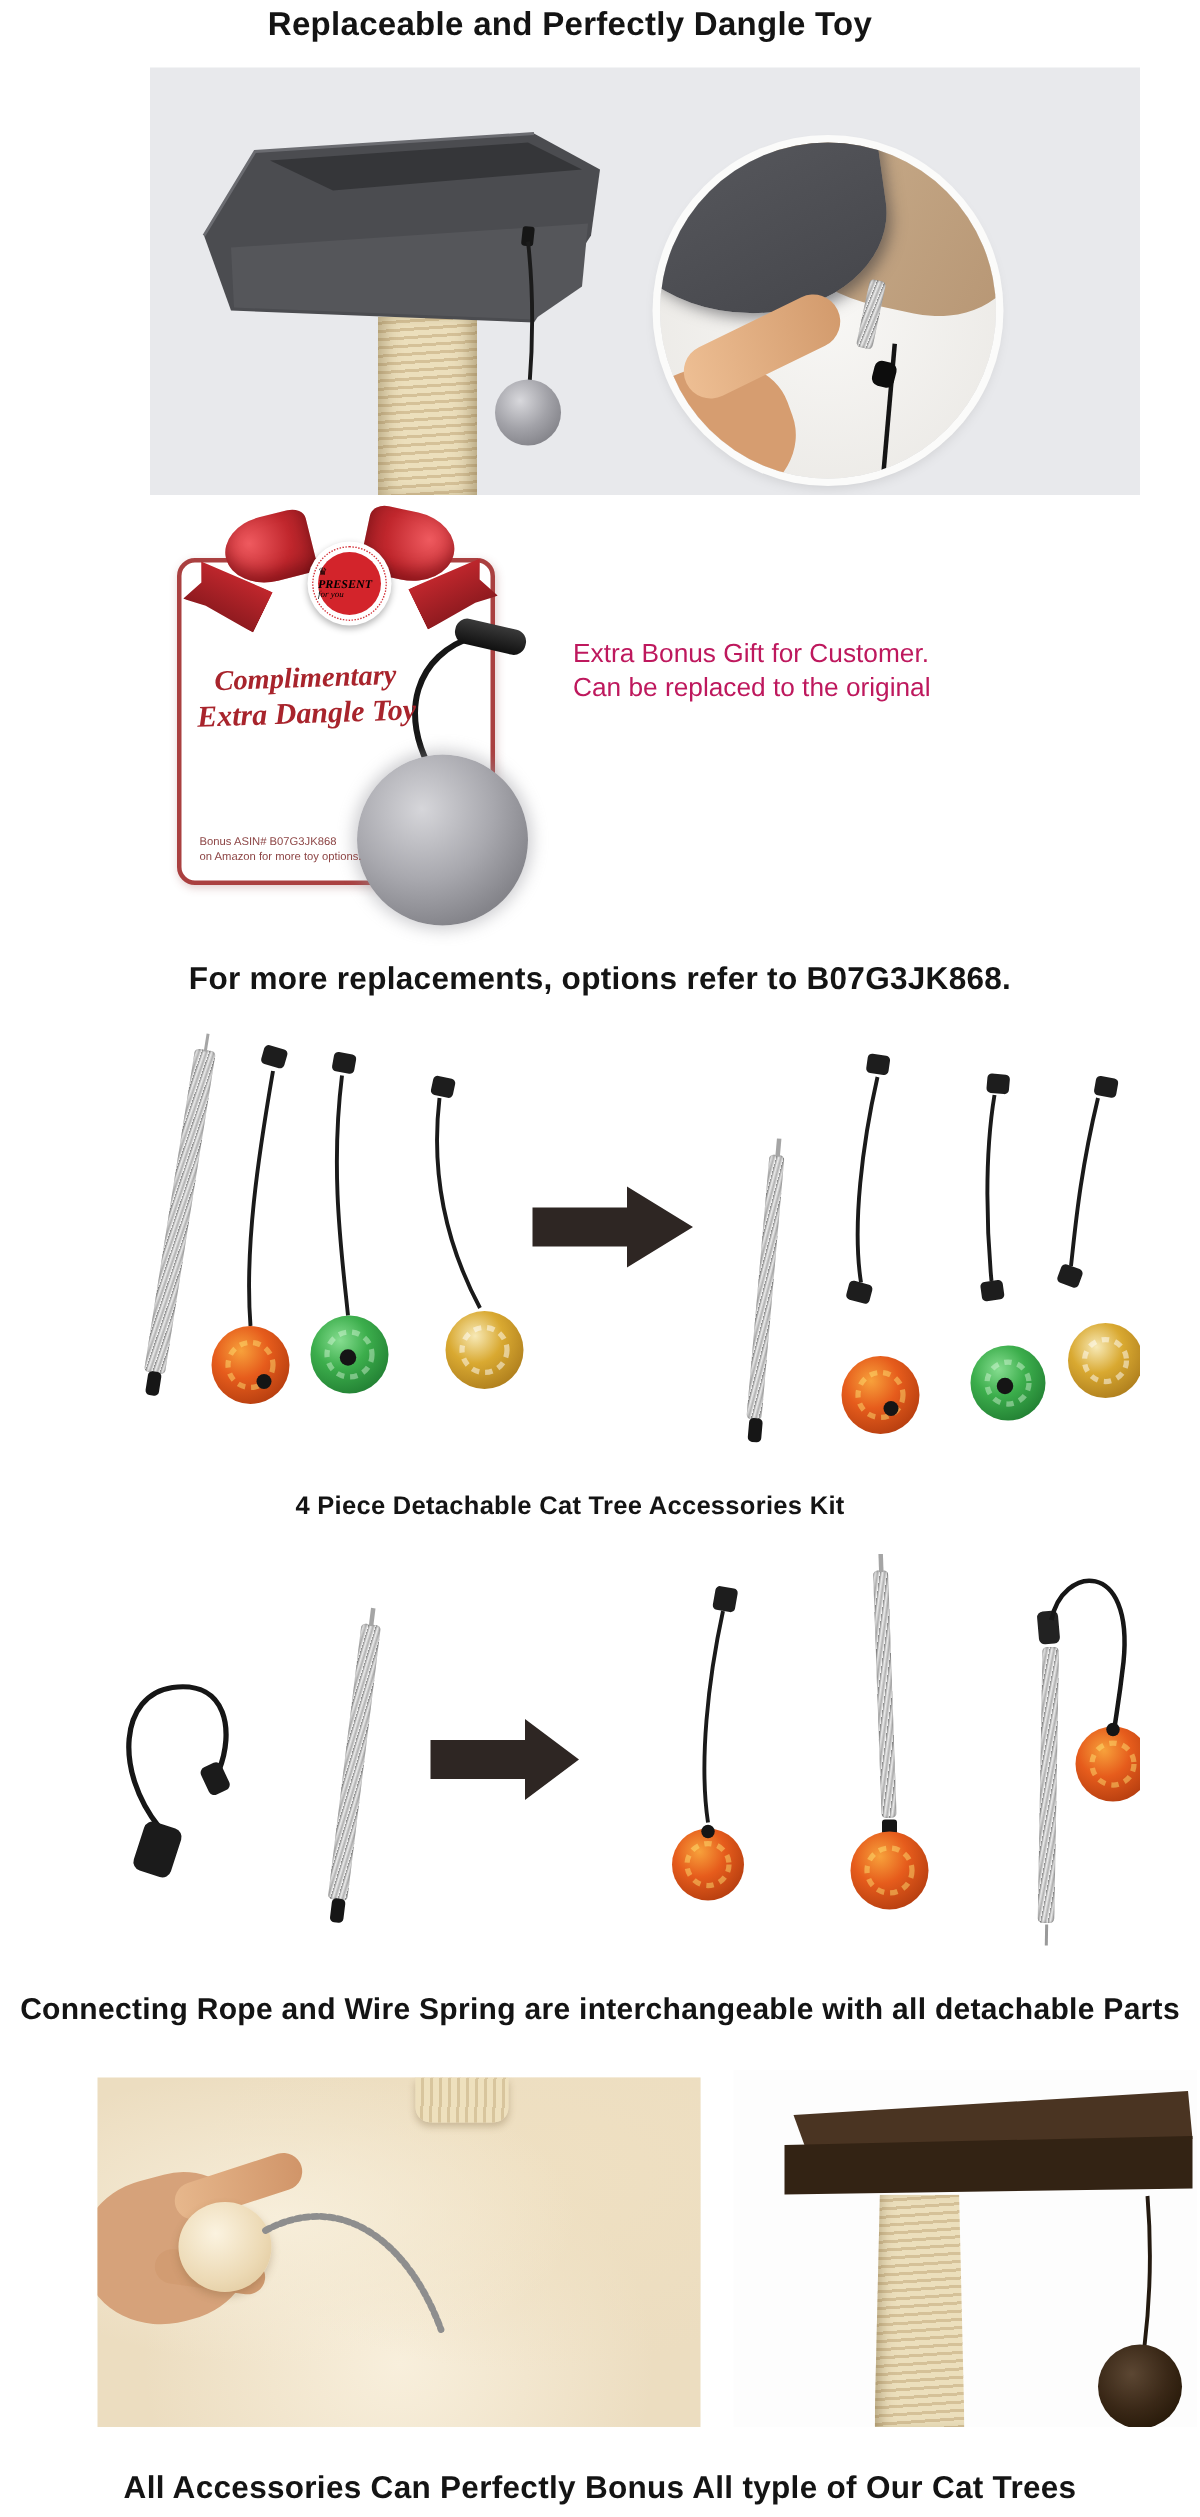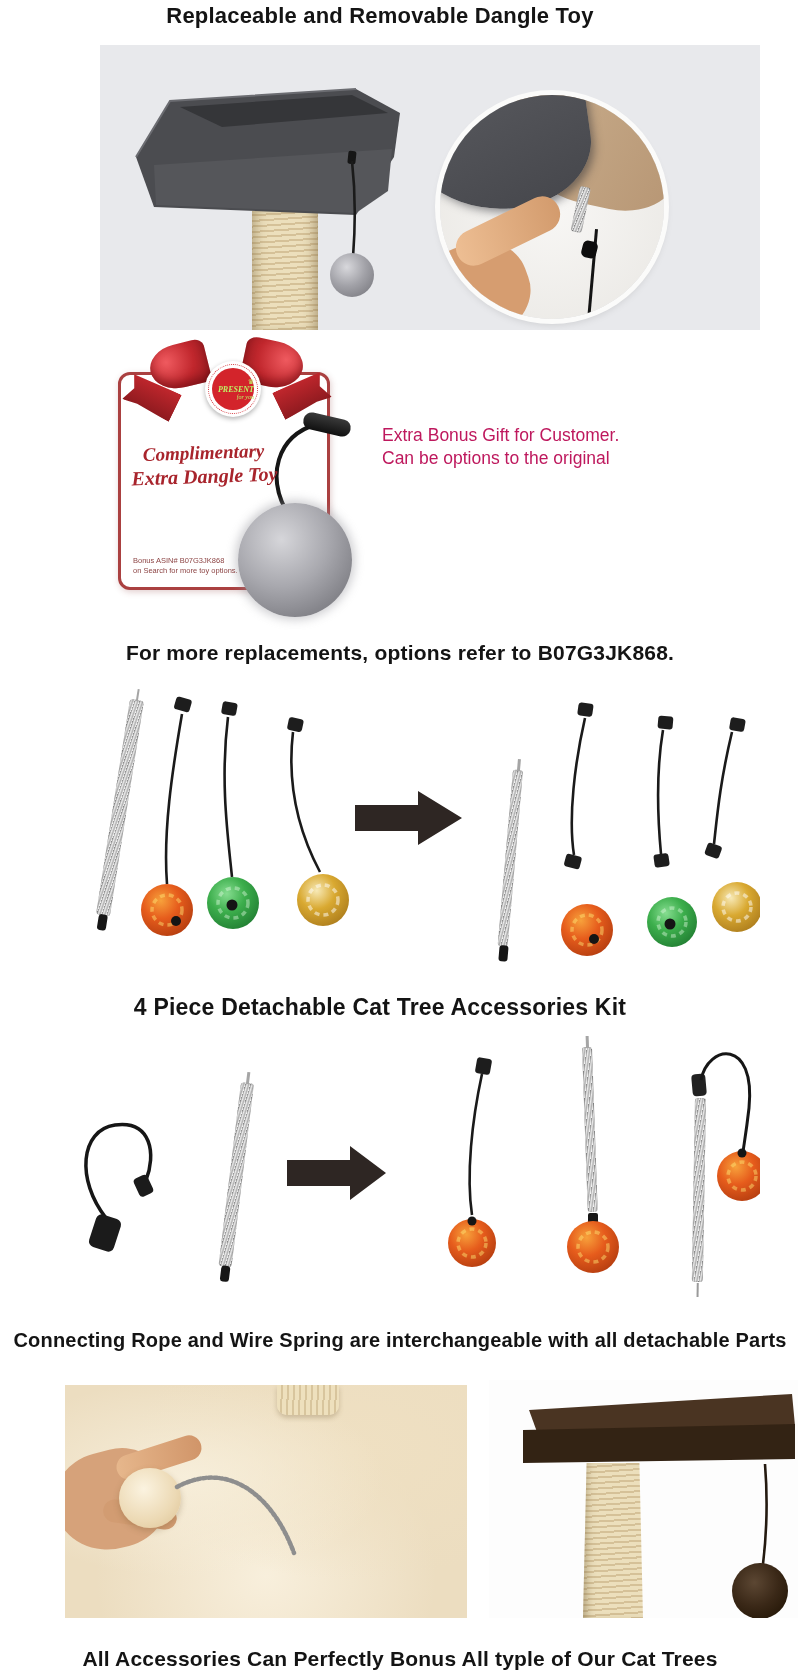--- a/index.html
+++ b/index.html
@@ -2,21 +2,21 @@
 <html><head>
 <meta charset="utf-8">
 <style>
 *{margin:0;padding:0;box-sizing:border-box}
 body{background:#fff;font-family:"Liberation Sans",sans-serif}
 .canvas{position:relative;width:800px;height:1678px;background:#fff;overflow:hidden}
 .abs{position:absolute}
 .heading{color:#141414;font-weight:700;text-align:center;white-space:nowrap;letter-spacing:.2px}
 .h-top{top:3px;left:0;width:760px;font-size:22px}
 .h-repl{top:641px;left:0;width:800px;font-size:21px}
-.h-kit{top:994px;left:0;width:760px;font-size:23px}
+.h-kit{top:994px;left:0;width:760px;font-size:17px}
 .h-inter{top:1329px;left:0;width:800px;font-size:20px}
 .h-match{top:1647px;left:0;width:800px;font-size:21px}
 
 
 .photo1{left:100px;top:45px;width:660px;height:285px;background:#e8e9ec;overflow:hidden}
 .post{background:repeating-linear-gradient(176deg,#ecdfbc 0 3.5px,#d5c198 3.5px 5.5px)}
 .photo1 .post{left:152px;top:166px;width:66px;height:119px;box-shadow:inset 10px 0 12px -6px rgba(120,100,60,.45),inset -10px 0 12px -6px rgba(120,100,60,.5)}
 .inset{left:340px;top:50px;width:224px;height:224px;border-radius:50%;background:radial-gradient(#f8f7f5,#e9e7e3);box-shadow:0 0 0 5px #fbfbfa,0 4px 10px rgba(0,0,0,.18);overflow:hidden}
 .inset-carpet{left:70px;top:-25px;width:175px;height:135px;transform:rotate(12deg);background:linear-gradient(105deg,#cbb08f,#b79674);border-radius:0 0 35% 50%}
 .inset-plush{left:-35px;top:-30px;width:185px;height:145px;transform:rotate(-8deg);background:linear-gradient(160deg,#5b5c61,#45464b);border-radius:0 0 45% 60%;box-shadow:4px 6px 10px -2px rgba(50,50,55,.55)}
@@ -42,21 +42,21 @@
 
 .gift-card{left:118px;top:372px;width:212px;height:218px;background:#fff;border:3px solid #aa4040;border-radius:12px;box-shadow:1px 2px 6px rgba(140,60,60,.25)}
 .tail{width:52px;height:30px;background:linear-gradient(#c1272d,#8e1a1f)}
 .tail-l{left:126px;top:382px;transform:rotate(26deg);clip-path:polygon(0 8%,100% 0,100% 100%,30% 92%,0 100%,12% 50%)}
 .tail-r{left:276px;top:380px;transform:rotate(-26deg);clip-path:polygon(0 0,100% 8%,88% 50%,100% 100%,70% 92%,0 100%)}
 .loop{box-shadow:inset 0 -6px 10px rgba(100,10,15,.55)}
 .loop-l{left:150px;top:344px;width:58px;height:44px;background:radial-gradient(circle at 30% 35%,#ef5a5f,#c1272d 55%,#931b20);border-radius:65% 25% 15% 70%;transform:rotate(-14deg)}
 .loop-r{left:243px;top:341px;width:60px;height:46px;background:radial-gradient(circle at 70% 35%,#ef5a5f,#c1272d 55%,#931b20);border-radius:25% 65% 70% 15%;transform:rotate(12deg)}
 .badge{left:205px;top:361px;width:56px;height:56px;border-radius:50%;background:#fff;box-shadow:0 2px 5px rgba(0,0,0,.3)}
 .badge::before{content:"";position:absolute;inset:3px;border:1.5px dotted #d4353c;border-radius:50%}
-.badge-inner{position:absolute;inset:7px;border-radius:50%;background:#d3242b;color:#bef264;display:flex;flex-direction:column;align-items:flex-end;justify-content:center;text-align:center}
+.badge-inner{position:absolute;inset:7px;border-radius:50%;background:#d3242b;color:#000000;display:flex;flex-direction:column;align-items:flex-start;justify-content:center;text-align:center}
 .crown{font-size:7px;line-height:7px}
 .badge-title{font-family:"Liberation Serif",serif;font-style:italic;font-weight:bold;font-size:8px;line-height:9px}
 .badge-sub{font-family:"Liberation Serif",serif;font-style:italic;font-size:6px;line-height:7px}
 .gift-rope-svg{left:255px;top:398px;width:85px;height:125px}
 .gift-cap{left:303px;top:416px;width:48px;height:17px;background:linear-gradient(180deg,#3a3a3a,#101010);border-radius:8px;transform:rotate(13deg)}
 .gift-pom{left:238px;top:503px;width:114px;height:114px;border-radius:50%;background:radial-gradient(circle at 38% 32%,#d6d6da 0%,#a8a8ae 45%,#85858b 75%,#6f6f75 100%);box-shadow:0 0 10px 3px rgba(150,150,158,.45)}
 .card-script{left:128px;top:441px;width:152px;text-align:center;color:#a8242c;font-family:"Liberation Serif",serif;font-style:italic;font-weight:bold;transform:rotate(-2deg)}
 .card-script .l1{font-size:19px;line-height:23px}
 .card-script .l2{font-size:20px;line-height:25px}
 .card-note{left:133px;top:556px;width:130px;color:#8d4545;font-size:7.5px;line-height:10px}
@@ -105,21 +105,21 @@
 <radialGradient id="gPomBrown" cx="40%" cy="35%" r="78%">
         <stop offset="0%" stop-color="#5c4733"></stop>
         <stop offset="55%" stop-color="#3a2817"></stop>
         <stop offset="100%" stop-color="#221505"></stop>
       </radialGradient>
 </defs>
 </svg>
 
 <div class="canvas">
 
-  <div class="abs heading h-top">Replaceable and Removable Dangle Toy</div>
+  <div class="abs heading h-top">Replaceable and Perfectly Dangle Toy</div>
 
   <div class="abs photo1">
     <div class="abs post"></div>
     <svg class="scene-svg" width="660" height="285">
       <polygon points="36,112 70,56 256,44 300,68 294,112 256,170 54,162" fill="#4b4c50"></polygon>
       <polygon points="80,62 252,50 288,68 122,82" fill="#353639"></polygon>
       <polygon points="54,120 292,104 288,146 256,168 56,160" fill="#55565a"></polygon>
       <polyline points="36,112 70,56 256,44" fill="none" stroke="#6b6c71" stroke-width="2"></polyline>
       <rect x="248" y="106" width="8" height="13" rx="2" fill="#161616" transform="rotate(6 252 112)"></rect>
       <path d="M252,116 q5,45 1,96" stroke="#1b1b1b" stroke-width="2.6" fill="none"></path>
@@ -152,25 +152,25 @@
     <path d="M62,26 C 22,38 10,78 34,118" stroke="#161616" stroke-width="4" fill="none"></path>
   </svg>
   <div class="abs gift-cap"></div>
   <div class="abs gift-pom"></div>
   <div class="abs card-script">
     <div class="l1">Complimentary</div>
     <div class="l2">Extra Dangle Toy</div>
   </div>
   <div class="abs card-note">
     <div>Bonus ASIN# B07G3JK868</div>
-    <div>on Search for more toy options.</div>
+    <div>on Amazon for more toy options.</div>
   </div>
   <div class="abs bonus">
     <div>Extra Bonus Gift for Customer.</div>
-    <div>Can be options to the original</div>
+    <div>Can be replaced to the original</div>
   </div>
 
   <div class="abs heading h-repl">For more replacements, options refer to B07G3JK868.</div>
 
   <div class="abs scene1">
     <svg class="scene-svg" width="700" height="285">
       <rect x="115" y="26" width="16" height="13" rx="3" fill="#1d1d1d" transform="rotate(16 123 32)"></rect>
       <path d="M122,42 C 112,100 103,160 107,212" stroke="#1a1a1a" stroke-width="2.6" fill="none"></path>
       <circle cx="107" cy="238" r="26" fill="url(#gOrange)"></circle>
       <circle cx="107" cy="238" r="15" fill="none" stroke="rgba(255,235,120,.45)" stroke-width="3.5" stroke-dasharray="5 4"></circle>

